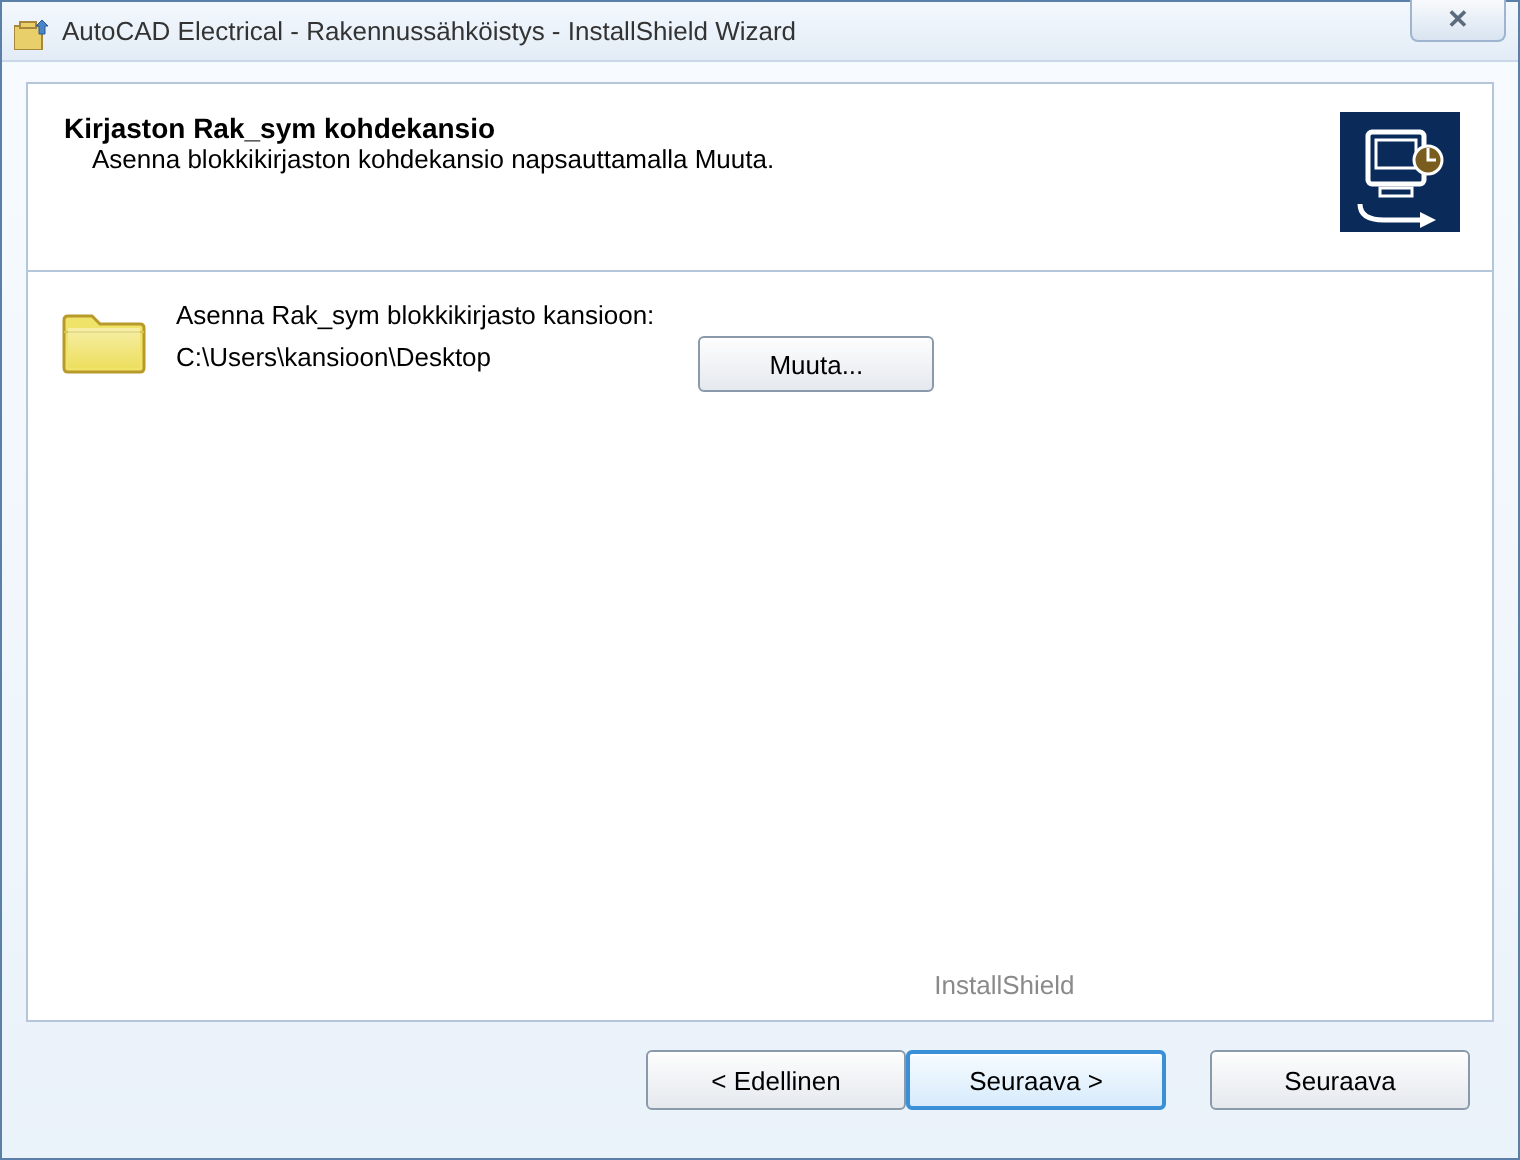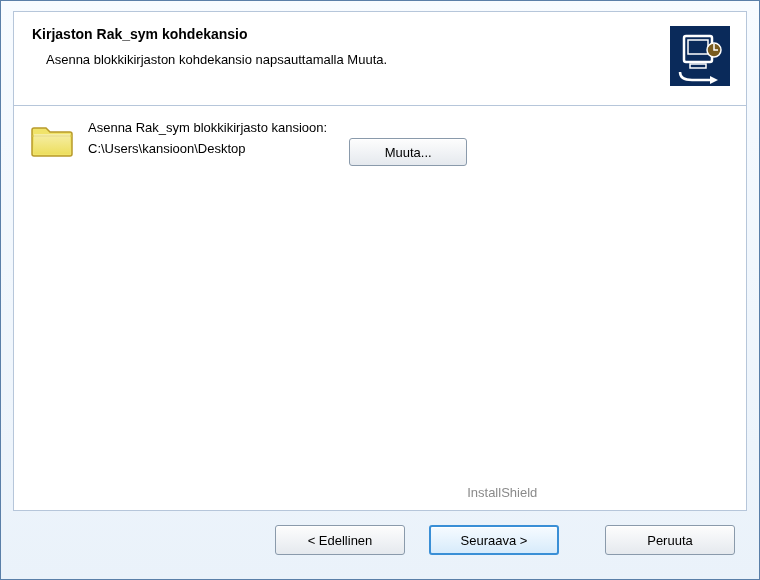--- a/index.html
+++ b/index.html
@@ -77,21 +77,21 @@
       align-items: flex-start;
       height: 95px;
     }
     .header-text {
       flex: 1;
     }
     .header-title {
       font-size: 14px;
       font-weight: bold;
       color: #000;
-      margin-bottom: 10px;
+      margin-bottom: 0;
     }
     .header-subtitle {
       font-size: 13px;
       color: #000;
       padding-left: 14px;
     }
     .header-icon {
       width: 60px;
       height: 60px;
       background: #0a2a5a;
@@ -157,21 +157,21 @@
     .brand-line {
       flex: 1;
       height: 0;
       border-top: 1px solid #c8c8c8;
       border-bottom: 1px solid #fff;
     }
     .footer {
       padding: 14px 12px 12px 12px;
       display: flex;
       justify-content: flex-end;
-      gap: 24px;
+      gap: 0;
     }
     .nav-btn {
       width: 130px;
       height: 30px;
       background: linear-gradient(#fdfdfd, #e5e9ee);
       border: 1px solid #8a9aab;
       border-radius: 3px;
       font-size: 13px;
       color: #000;
       cursor: pointer;
@@ -183,20 +183,33 @@
     }
     .nav-btn.cancel {
       margin-left: 22px;
     }
   </style>
 </head>
 <body>
 
 <div class="window">
 
+  <div class="titlebar">
+    <span class="titlebar-icon">
+      <svg viewBox="0 0 18 18" width="18" height="18">
+        <rect x="0" y="6" width="14" height="12" fill="#e8cf6a" stroke="#a8863a" stroke-width="1"></rect>
+        <rect x="3" y="4" width="8" height="3" fill="#e8cf6a" stroke="#a8863a" stroke-width="1"></rect>
+        <path d="M14 3 L17 6 L15.5 6 L15.5 10 L12.5 10 L12.5 6 L11 6 Z" fill="#4a86c5" stroke="#2a5a95" stroke-width="0.5"></path>
+      </svg>
+    </span>
+    <span class="titlebar-text">AutoCAD Electrical - Rakennussähköistys - InstallShield Wizard</span>
+    <div class="close-btn">
+      <span>✕</span>
+    </div>
+  </div>
 
   <div class="content">
 
     <div class="header-panel">
       <div class="header-text">
         <div class="header-title">Kirjaston Rak_sym kohdekansio</div>
         <div class="header-subtitle">Asenna blokkikirjaston kohdekansio napsauttamalla Muuta.</div>
       </div>
       <div class="header-icon">
         <svg viewBox="0 0 60 60" width="60" height="60">
@@ -237,17 +250,17 @@
 
       <div class="brand-row">
         <span class="brand-text">InstallShield</span>
         <div class="brand-line"></div>
       </div>
     </div>
 
     <div class="footer">
       <button class="nav-btn">&lt; Edellinen</button>
       <button class="nav-btn primary">Seuraava &gt;</button>
-      <button class="nav-btn cancel">Peruuta</button>
+      <button class="nav-btn cancel">Seuraava</button>
     </div>
 
   </div>
 </div>
 
 </body></html>

